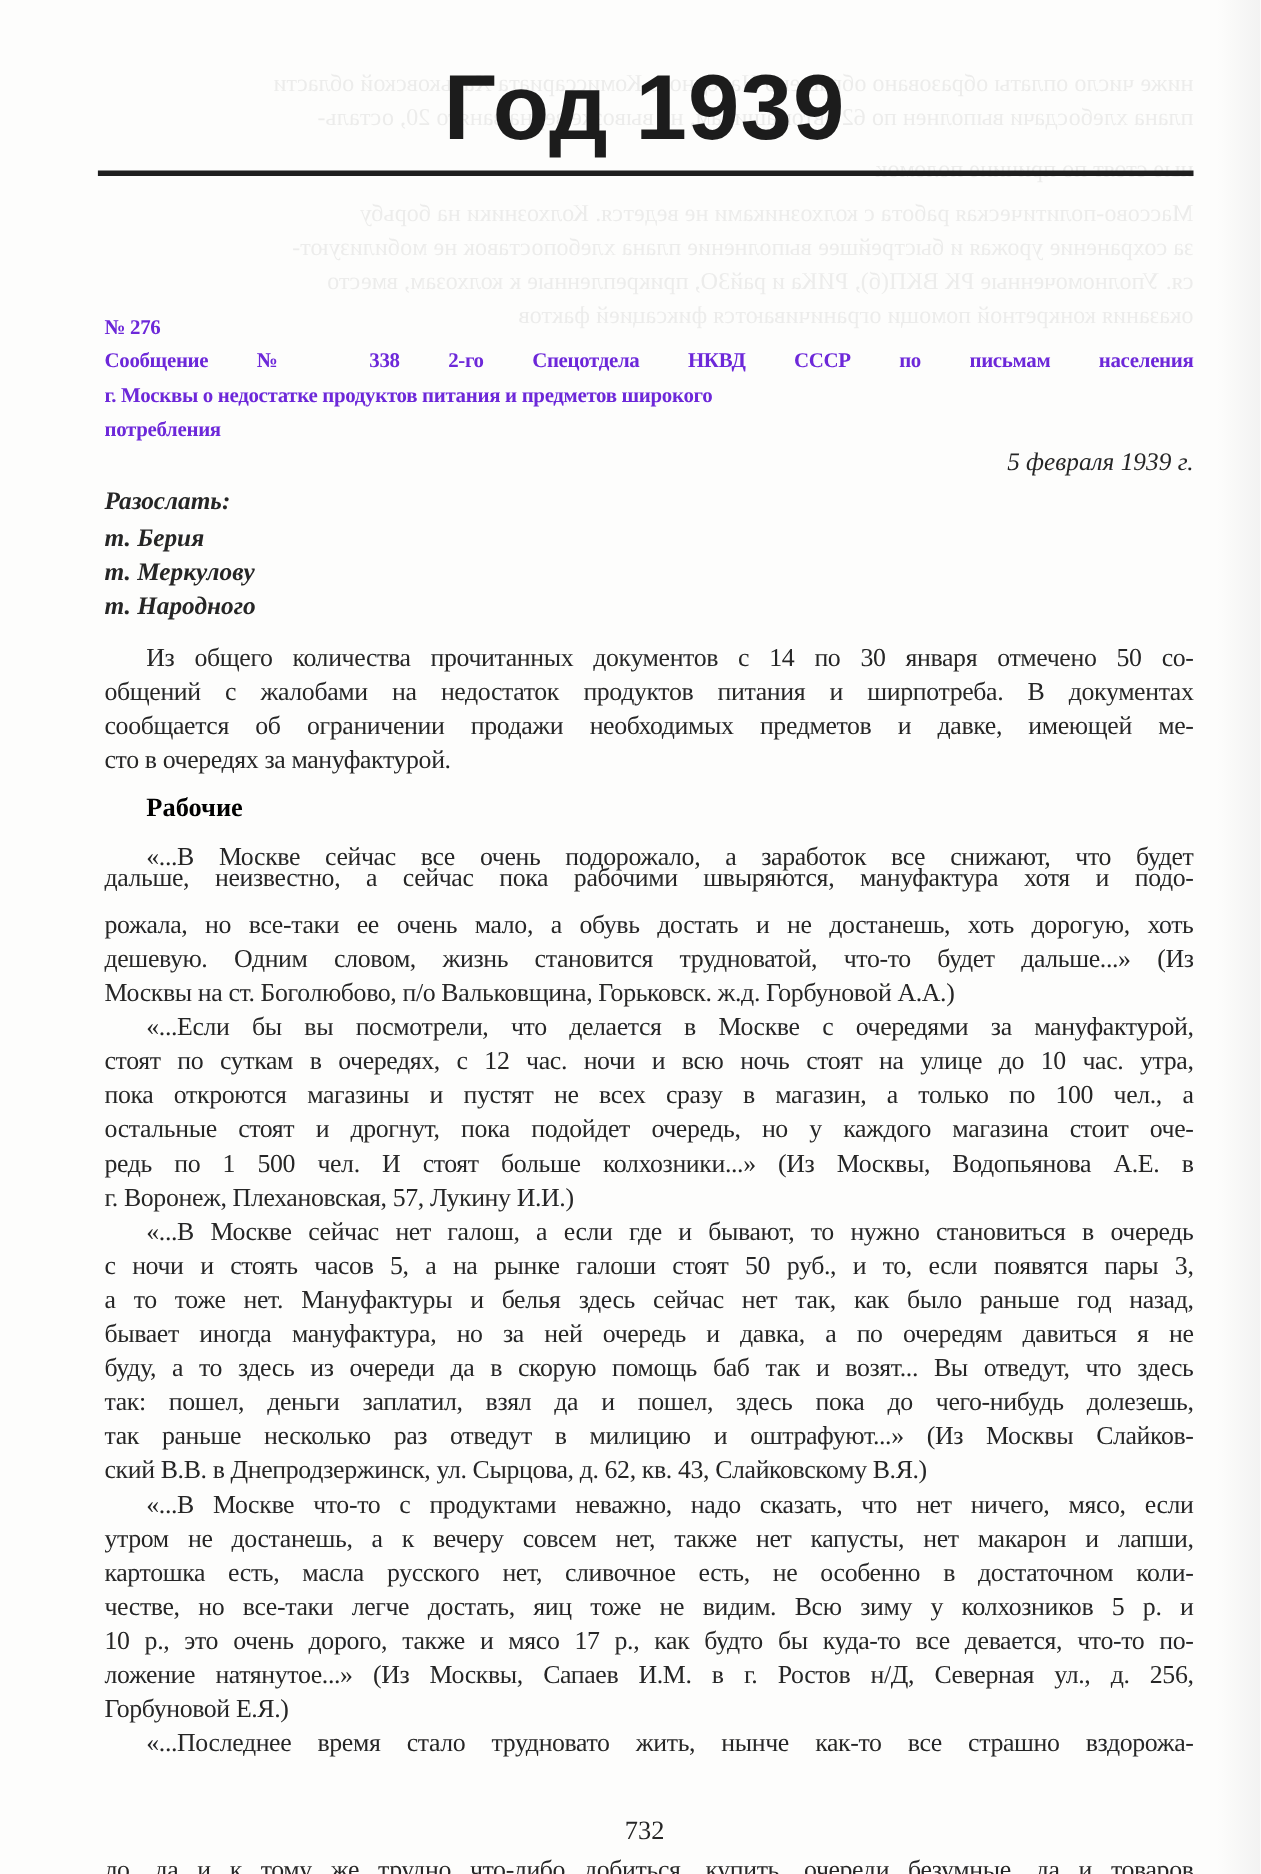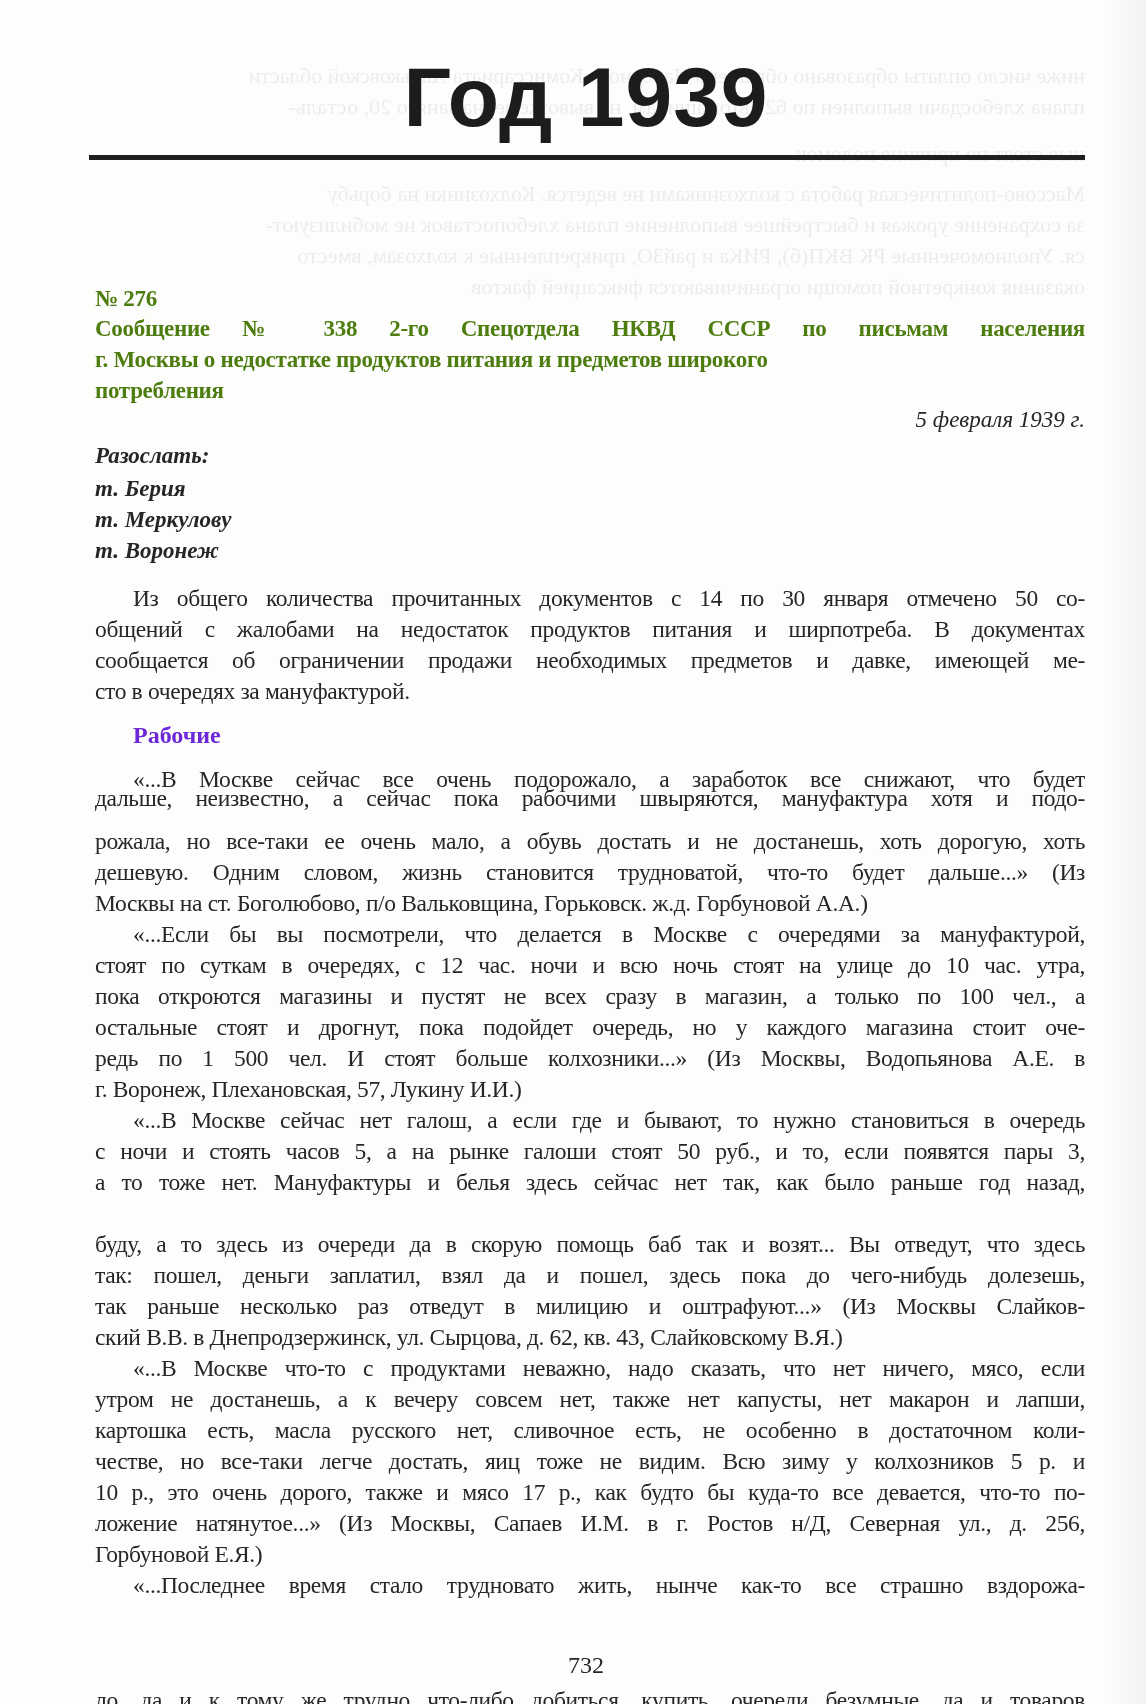--- a/index.html
+++ b/index.html
@@ -29,35 +29,35 @@
     font-family: "Liberation Sans", "DejaVu Sans", sans-serif;
     font-weight: bold; font-size: 84px; line-height: 90px;
     color: #1c1c1c; letter-spacing: 1px;
   }
   .title-rule {
     position: absolute; left: 89px; top: 155px; width: 996px; height: 5px;
     background: #1f1f1f;
   }
   .doc-number, .doc-heading-line {
     position: absolute; left: 95px; width: 990px;
-    font-weight: bold; font-size: 23px; line-height: 31px;
-    letter-spacing: -0.3px; color: #4d7c0f;
+    font-weight: bold; font-size: 19px; line-height: 31px;
+    letter-spacing: -0.3px; color: #6d28d9;
   }
   .doc-heading-line.just { text-align: justify; text-align-last: justify; }
   .doc-date {
     position: absolute; right: 61px; top: 404px;
     font-style: italic; font-size: 23px; line-height: 31px;
   }
   .distribution-label, .recipient {
     position: absolute; left: 95px;
     font-style: italic; font-size: 23px; line-height: 31px; font-weight: bold;
   }
   .section-heading {
     position: absolute; left: 133px;
-    font-weight: bold; font-size: 24px; line-height: 31px; color: #6d28d9;
+    font-weight: bold; font-size: 24px; line-height: 31px; color: #000000;
   }
   .line {
     position: absolute; left: 95px; width: 990px;
     font-size: 23.5px; line-height: 31px;
     text-align: justify; text-align-last: justify;
     white-space: nowrap;
     letter-spacing: -0.35px;
   }
   .line.indent { left: 133px; width: 952px; }
   .line.last { text-align-last: left; }
@@ -87,21 +87,21 @@
   <div class="doc-number" style="top:283px">№ 276</div>
   <div class="doc-heading-line just" style="top:297px; top:313px">Сообщение № 338 2-го Спецотдела НКВД СССР по письмам населения</div>
   <div class="doc-heading-line" style="top:344px">г. Москвы о недостатке продуктов питания и предметов широкого</div>
   <div class="doc-heading-line" style="top:375px">потребления</div>
 
   <div class="doc-date">5 февраля 1939 г.</div>
 
   <div class="distribution-label" style="top:440px">Разослать:</div>
   <div class="recipient" style="top:473px">т. Берия</div>
   <div class="recipient" style="top:504px">т. Меркулову</div>
-  <div class="recipient" style="top:535px">т. Воронеж</div>
+  <div class="recipient" style="top:535px">т. Народного</div>
 
   <div class="line indent" style="top:583px">Из общего количества прочитанных документов с 14 по 30 января отмечено 50 со-</div>
   <div class="line" style="top:614px">общений с жалобами на недостаток продуктов питания и ширпотреба. В документах</div>
   <div class="line" style="top:645px">сообщается об ограничении продажи необходимых предметов и давке, имеющей ме-</div>
   <div class="line last" style="top:676px">сто в очередях за мануфактурой.</div>
 
   <div class="section-heading" style="top:720px">Рабочие</div>
 
   <div class="line indent" style="top:764px">«...В Москве сейчас все очень подорожало, а заработок все снижают, что будет</div>
   <div class="line" style="top:783px">дальше, неизвестно, а сейчас пока рабочими швыряются, мануфактура хотя и подо-</div>
@@ -112,20 +112,21 @@
   <div class="line indent" style="top:919px">«...Если бы вы посмотрели, что делается в Москве с очередями за мануфактурой,</div>
   <div class="line" style="top:950px">стоят по суткам в очередях, с 12 час. ночи и всю ночь стоят на улице до 10 час. утра,</div>
   <div class="line" style="top:981px">пока откроются магазины и пустят не всех сразу в магазин, а только по 100 чел., а</div>
   <div class="line" style="top:1012px">остальные стоят и дрогнут, пока подойдет очередь, но у каждого магазина стоит оче-</div>
   <div class="line" style="top:1043px">редь по 1 500 чел. И стоят больше колхозники...» (Из Москвы, Водопьянова А.Е. в</div>
   <div class="line last" style="top:1074px">г. Воронеж, Плехановская, 57, Лукину И.И.)</div>
 
   <div class="line indent" style="top:1105px">«...В Москве сейчас нет галош, а если где и бывают, то нужно становиться в очередь</div>
   <div class="line" style="top:1136px">с ночи и стоять часов 5, а на рынке галоши стоят 50 руб., и то, если появятся пары 3,</div>
   <div class="line" style="top:1167px">а то тоже нет. Мануфактуры и белья здесь сейчас нет так, как было раньше год назад,</div>
+  <div class="line" style="top:1198px">бывает иногда мануфактура, но за ней очередь и давка, а по очередям давиться я не</div>
   <div class="line" style="top:1229px">буду, а то здесь из очереди да в скорую помощь баб так и возят... Вы отведут, что здесь</div>
   <div class="line" style="top:1260px">так: пошел, деньги заплатил, взял да и пошел, здесь пока до чего-нибудь долезешь,</div>
   <div class="line" style="top:1291px">так раньше несколько раз отведут в милицию и оштрафуют...» (Из Москвы Слайков-</div>
   <div class="line last" style="top:1322px">ский В.В. в Днепродзержинск, ул. Сырцова, д. 62, кв. 43, Слайковскому В.Я.)</div>
 
   <div class="line indent" style="top:1353px">«...В Москве что-то с продуктами неважно, надо сказать, что нет ничего, мясо, если</div>
   <div class="line" style="top:1384px">утром не достанешь, а к вечеру совсем нет, также нет капусты, нет макарон и лапши,</div>
   <div class="line" style="top:1415px">картошка есть, масла русского нет, сливочное есть, не особенно в достаточном коли-</div>
   <div class="line" style="top:1446px">честве, но все-таки легче достать, яиц тоже не видим. Всю зиму у колхозников 5 р. и</div>
   <div class="line" style="top:1477px">10 р., это очень дорого, также и мясо 17 р., как будто бы куда-то все девается, что-то по-</div>

